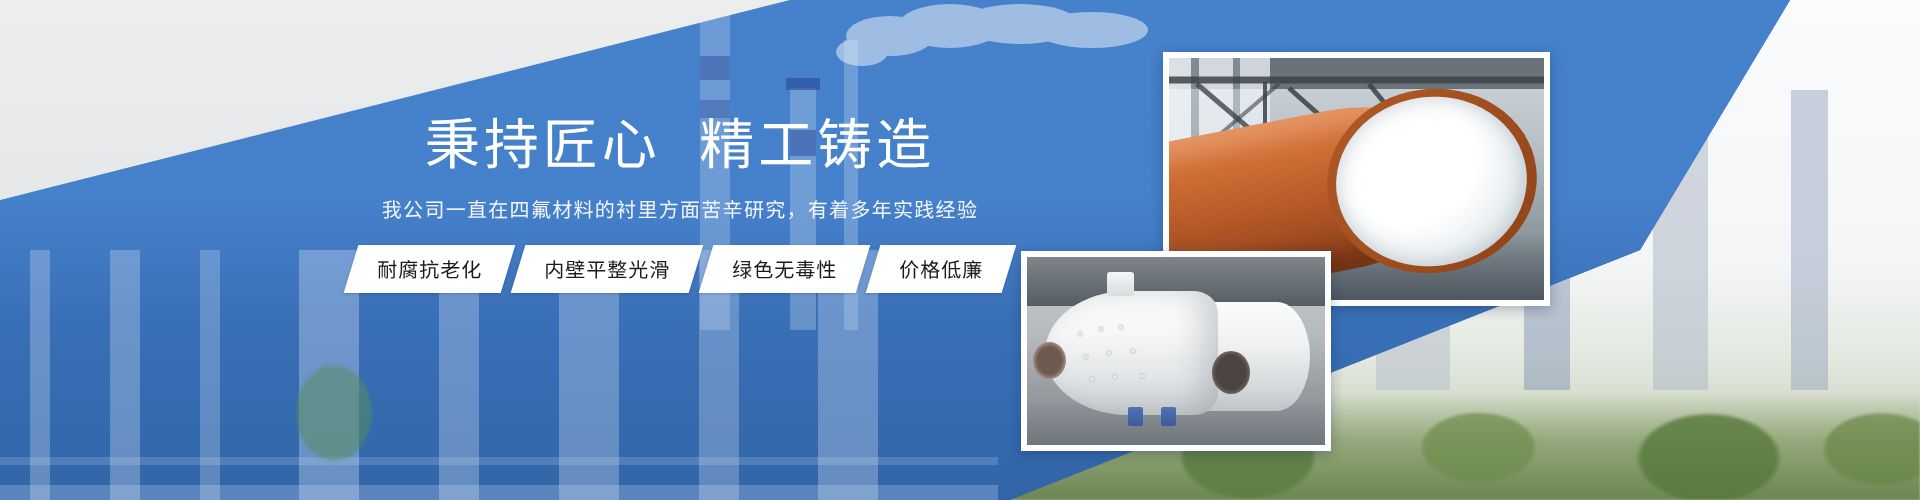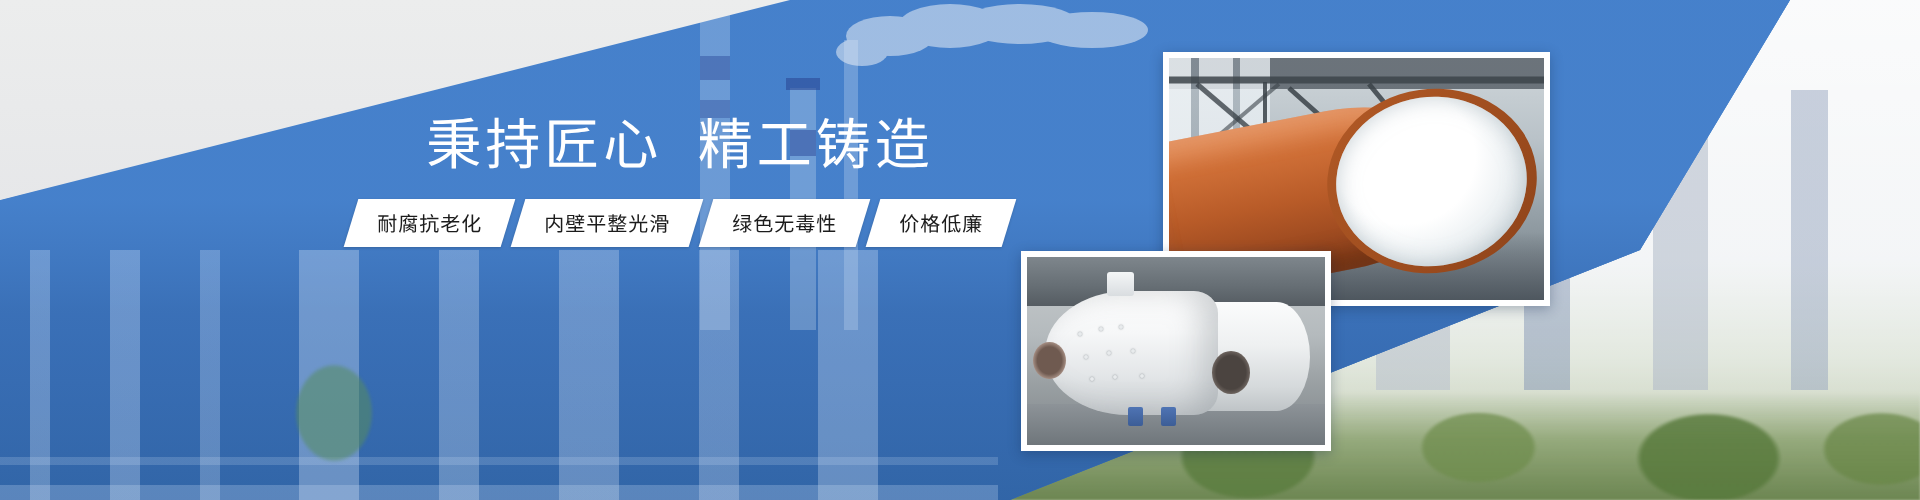--- a/index.html
+++ b/index.html
@@ -93,21 +93,21 @@
   .stacks{ position:absolute; left:640px; top:0; width:520px; height:330px; pointer-events:none; }
 
   
   .grey-wedge{
     position:absolute; left:0; top:0; width:790px; height:210px;
     background:linear-gradient(180deg,#eceded 0%,#e6e7e9 100%);
     clip-path:polygon(0 0, 790px 0, 0 200px);
   }
 
   
-  .copy{ position:absolute; left:300px; top:115px; width:760px; z-index:6;font-family:Liberation Serif, serif; }
+  .copy{ position:absolute; left:300px; top:115px; width:760px; z-index:6; }
 
   .headline{
     color:#ffffff;
     font-size:55px; line-height:1.12;
     font-weight:400;
     letter-spacing:4px;
     text-align:center;
     white-space:pre;
   }
   .subline{
@@ -253,20 +253,21 @@
         <ellipse cx="452" cy="30" rx="56" ry="18"></ellipse>
         <ellipse cx="222" cy="52" rx="26" ry="14"></ellipse>
       </g>
     </svg>
   </div>
 
   <div class="grey-wedge"></div>
 
   <div class="copy">
     <div class="headline">秉持匠心  精工铸造</div>
+    <div class="subline">我公司一直在四氟材料的衬里方面苦辛研究，有着多年实践经验</div>
 
     <div class="tags">
       <div class="tag">
         <span>耐腐抗老化</span>
       </div>
       <div class="tag">
         <span>内壁平整光滑</span>
       </div>
       <div class="tag">
         <span>绿色无毒性</span>

